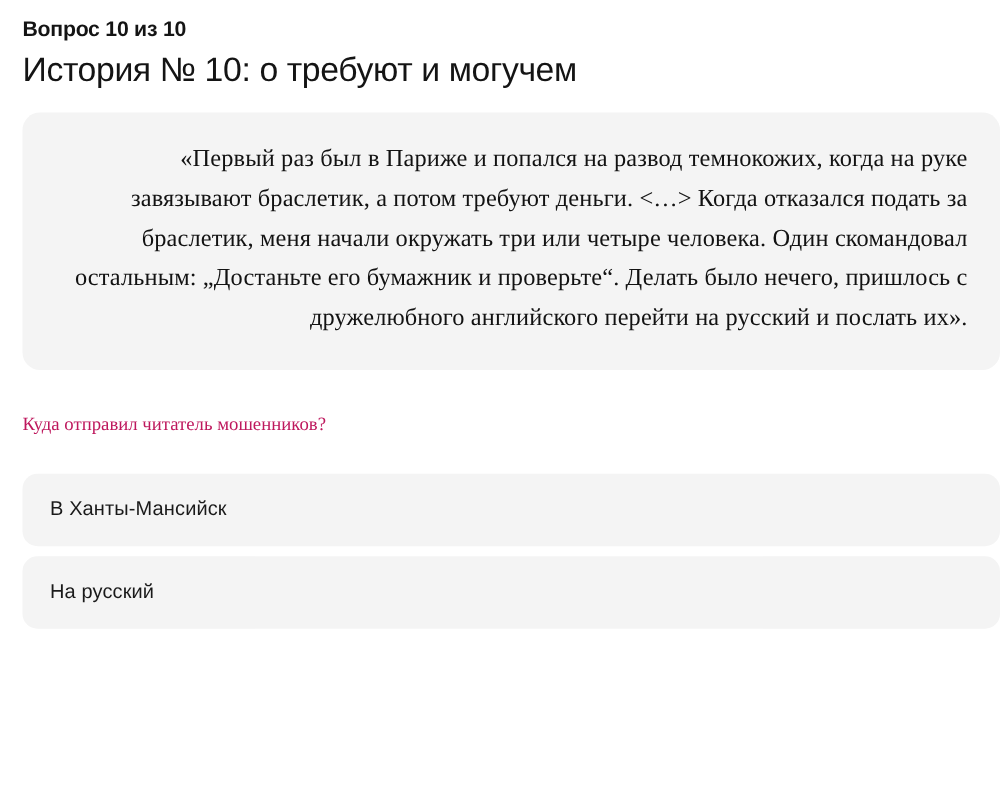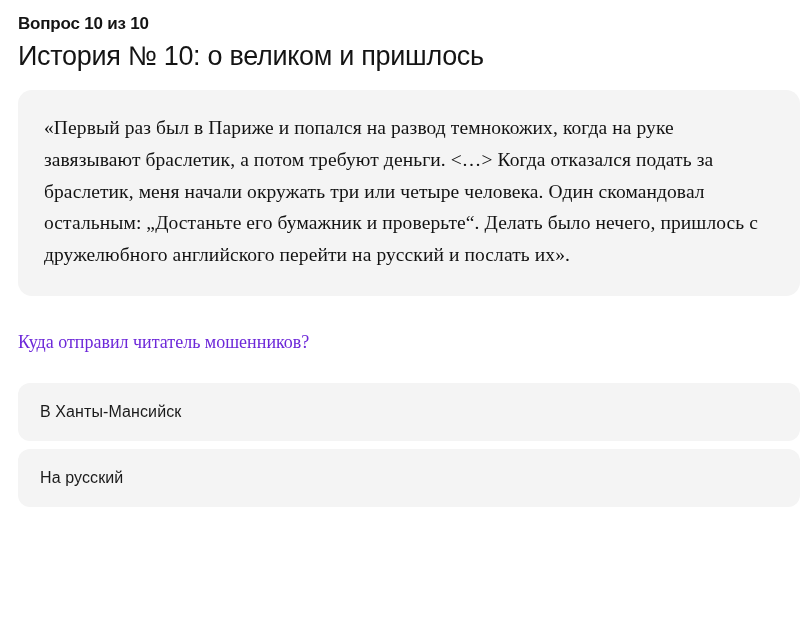--- a/index.html
+++ b/index.html
@@ -34,33 +34,34 @@
     letter-spacing: -0.3px;
     color: #141414;
     margin: 0 0 18px 0;
     line-height: 1.2;
   }
   .quote-card {
     background: #f4f4f4;
     border-radius: 14px;
     padding: 22px 26px 26px 26px;
     margin: 0 0 22px 0;
+    text-align: right;
   }
   .quote-text {
     font-family: "Liberation Serif", serif;
     font-size: 19.5px;
     line-height: 1.62;
     color: #121212;
     margin: 0;
     letter-spacing: 0.1px;
   }
   .question-text {
     font-family: "Liberation Serif", serif;
-    font-size: 18px;
-    color: #6d28d9;
+    font-size: 15px;
+    color: #be185d;
     margin: 0 0 28px 0;
     padding: 12px 0 0 0;
     line-height: 1.4;
   }
   .options {
     display: flex;
     flex-direction: column;
     gap: 8px;
   }
   .option {
@@ -79,21 +80,21 @@
     letter-spacing: 0.1px;
   }
 </style>
 </head>
 <body>
 
 <div class="page">
 
   <div class="quiz-counter">Вопрос 10 из 10</div>
 
-  <h1 class="quiz-title">История № 10: о великом и пришлось</h1>
+  <h1 class="quiz-title">История № 10: о требуют и могучем</h1>
 
   <div class="quote-card">
     <p class="quote-text">«Первый раз был в Париже и попался на развод темнокожих, когда на руке завязывают браслетик, а потом требуют деньги. &lt;…&gt; Когда отказался подать за браслетик, меня начали окружать три или четыре человека. Один скомандовал остальным: „Достаньте его бумажник и проверьте“. Делать было нечего, пришлось с дружелюбного английского перейти на русский и послать их».</p>
   </div>
 
   <p class="question-text">Куда отправил читатель мошенников?</p>
 
   <div class="options">
 
     <div class="option">

